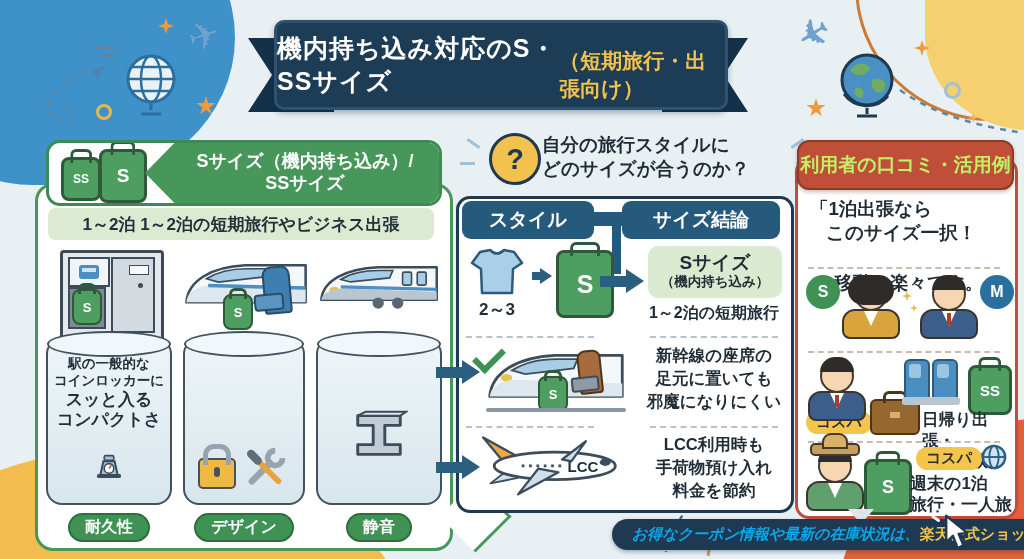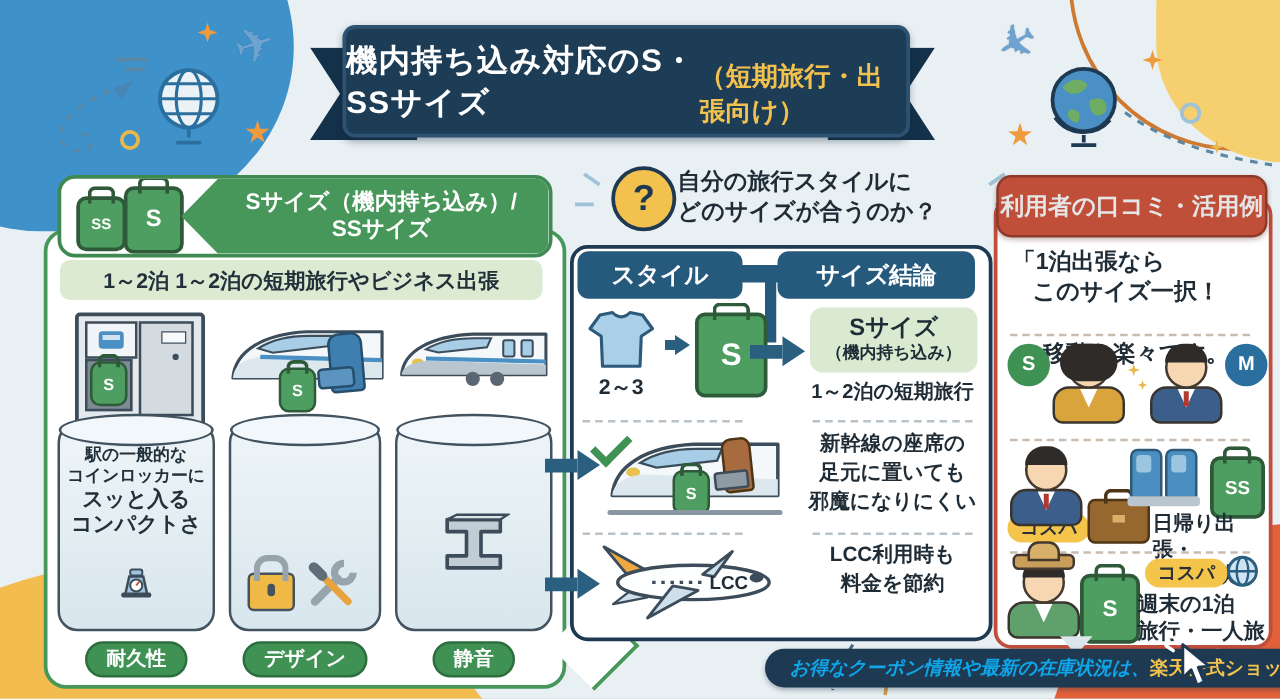--- a/index.html
+++ b/index.html
@@ -92,21 +92,21 @@
   .pill-green .t1{font-size:19px;font-weight:800;color:#1f2c36;line-height:1.1;}
   .pill-green .t2{font-size:13.5px;font-weight:800;color:#1f2c36;}
   .check{position:absolute;width:24px;height:12px;border-left:6px solid #3f9254;border-bottom:6px solid #3f9254;transform:rotate(-45deg);z-index:4;}
   .row-art{position:absolute;z-index:3;}
   .seat-brown{position:absolute;right:24px;top:4px;width:20px;height:40px;background:#a76b3f;border:2px solid #4e3516;border-radius:8px 8px 4px 4px;transform:rotate(-6deg);}
   .seat-brown::before{content:"";position:absolute;left:-10px;bottom:1px;width:24px;height:11px;background:#8f9aa4;border:2px solid #3c4c5a;border-radius:3px;}
   .lcc-label{position:absolute;left:60%;top:40%;font-size:15px;font-weight:800;color:#1f2c36;}
   
   .rp{left:795px;top:158px;width:217px;height:355px;background:#fff;border:3px solid #bf4f3c;border-radius:14px;z-index:2;}
   .rp-header{left:797px;top:140px;width:213px;height:46px;background:#c04f3a;border:2.5px solid #8e3a2a;border-radius:12px;display:flex;align-items:center;justify-content:center;
-             color:#e5e5e5;font-weight:bold;font-size:19px;z-index:4;box-shadow:0 2px 4px rgba(80,30,20,.3);}
+             color:#bef264;font-weight:bold;font-size:19px;z-index:4;box-shadow:0 2px 4px rgba(80,30,20,.3);}
   .rp-quote{position:absolute;left:12px;top:36px;width:192px;font-weight:800;font-size:18.5px;line-height:1.3;color:#1f2c36;}
   .rp-quote div:nth-child(2){padding-left:16px;}
   .rp-quote div:nth-child(3){padding-left:24px;margin-top:26px;}
   .rp-sep{position:absolute;left:10px;width:192px;border-top:2px dashed #c9bcae;}
   .bubble{width:34px;height:34px;border-radius:50%;display:flex;align-items:center;justify-content:center;color:#fff;font-weight:bold;font-size:16px;position:relative;flex:none;}
   .bubble-s{background:#3f9254;}
   .bubble-m{background:#2b6f9e;}
   .bubble-s::after,.bubble-m::after{content:"";position:absolute;bottom:-6px;left:9px;border:6px solid transparent;}
   .bubble-s::after{border-top-color:#3f9254;}
   .bubble-m::after{border-top-color:#2b6f9e;}
@@ -383,20 +383,21 @@
       <ellipse cx="88" cy="37" rx="66" ry="15" fill="#fdfefe" stroke="#3c4c5a" stroke-width="3"></ellipse>
       <path d="M92 44 L48 68 L70 40 Z" fill="#cfe0ec" stroke="#3c4c5a" stroke-width="2.5" stroke-linejoin="round"></path>
       <path d="M96 30 L122 10 L106 32 Z" fill="#cfe0ec" stroke="#3c4c5a" stroke-width="2.5" stroke-linejoin="round"></path>
       <ellipse cx="143" cy="33" rx="6" ry="4" fill="#3c4c5a"></ellipse>
       <line x1="52" y1="37" x2="100" y2="37" stroke="#3c4c5a" stroke-width="3" stroke-dasharray="3 5"></line>
     </svg>
     <span class="lcc-label">LCC</span>
   </div>
   <div class="abs cell-note" style="left:640px;top:433px;width:148px;font-size:16.5px;line-height:1.4">
     <div>LCC利用時も</div>
+    <div>手荷物預け入れ</div>
     <div>料金を節約</div>
   </div>
 
   <div class="rp-tail"></div>
   <div class="abs rp">
     <div class="rp-quote">
       <div>「1泊出張なら</div>
       <div>このサイズ一択！</div>
       <div>移動も楽々です。」</div>
     </div>

